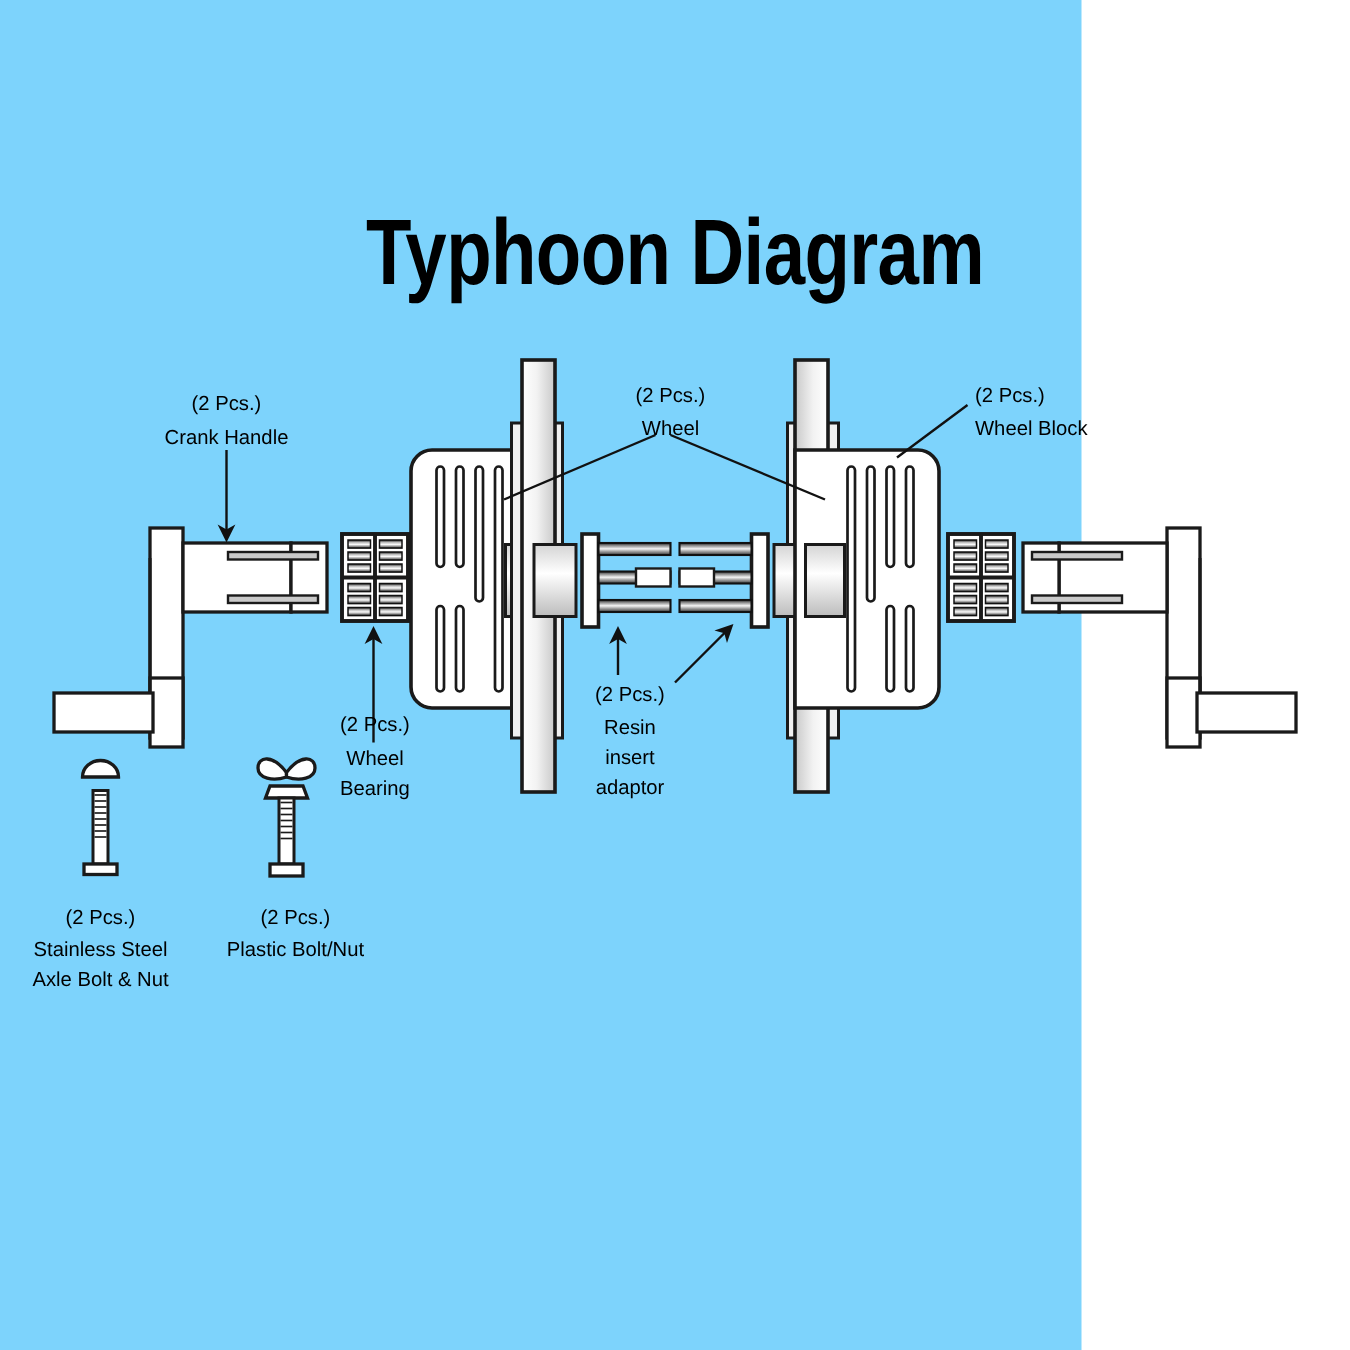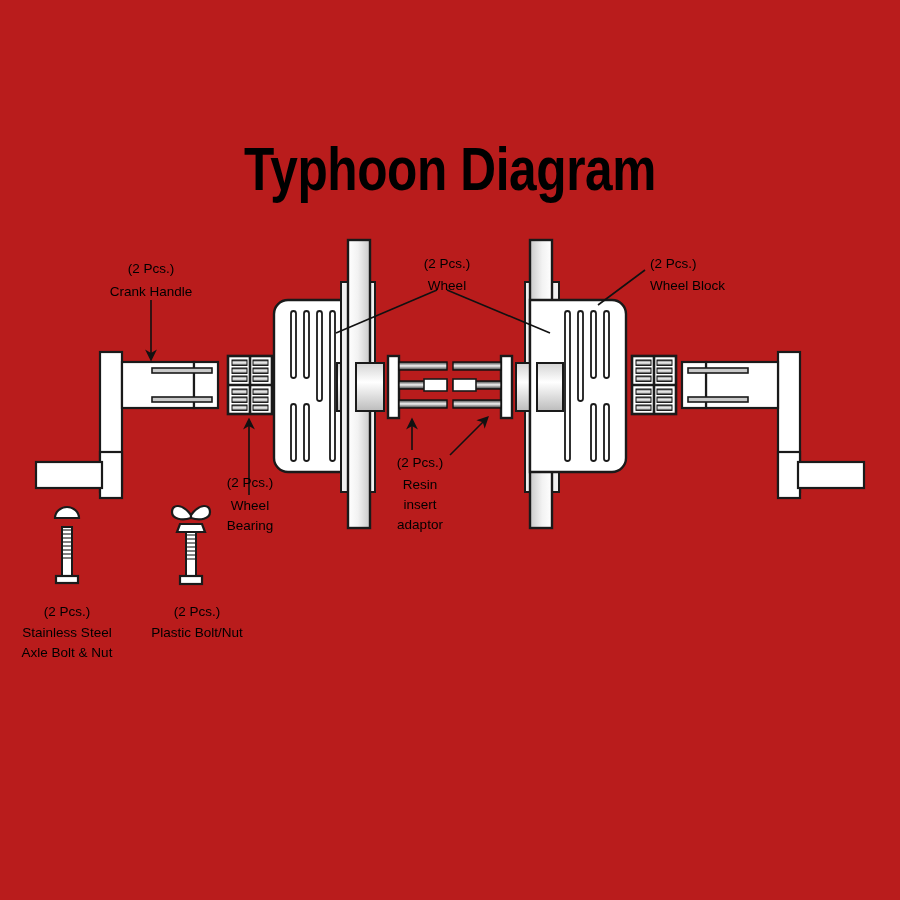--- a/index.html
+++ b/index.html
@@ -1,18 +1,18 @@
 <!DOCTYPE html>
 <html><head>
 <meta charset="utf-8">
 <style>
   html,body{margin:0;padding:0;background:#ffffff;}
   body{width:900px;height:900px;overflow:hidden;
        font-family:"Liberation Sans","DejaVu Sans",sans-serif;}
-  #stage{position:relative;width:900px;height:900px;background:#b91c1c;}
+  #stage{position:relative;width:721px;height:900px;background:#7dd3fc;}
   #title{
     position:absolute;left:0;top:133px;width:900px;text-align:center;
     font-family:"Liberation Sans Narrow","Liberation Sans",sans-serif;
     font-weight:700;font-size:62px;letter-spacing:-0.5px;color:#000;
     transform:scaleX(0.80);transform-origin:50% 50%;white-space:nowrap;
   }
   svg{position:absolute;left:0;top:0;}
   .lbl{font-family:"Liberation Sans","DejaVu Sans",sans-serif;
        font-size:13.5px;fill:#000;}
   .lbl.ctr{text-anchor:middle;}

